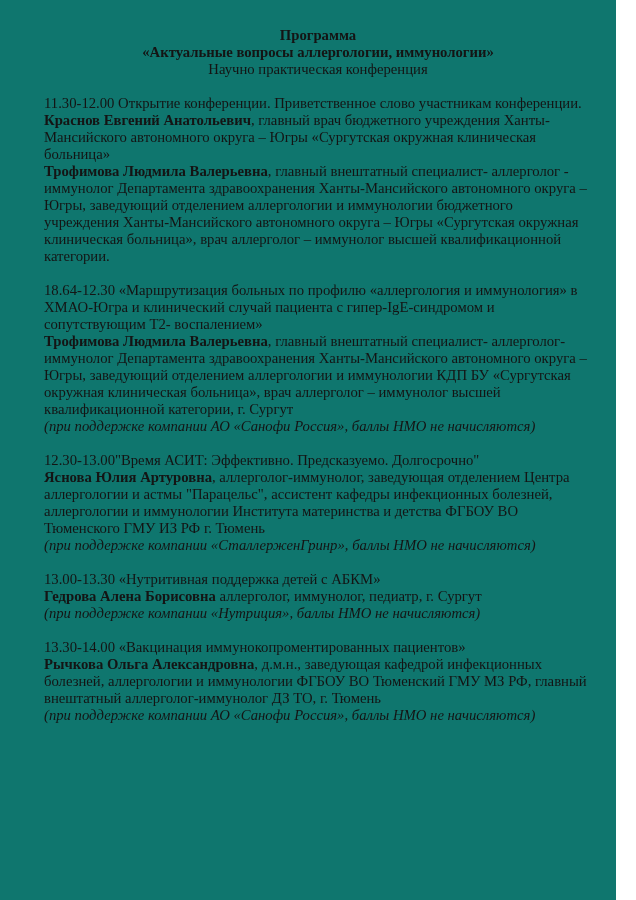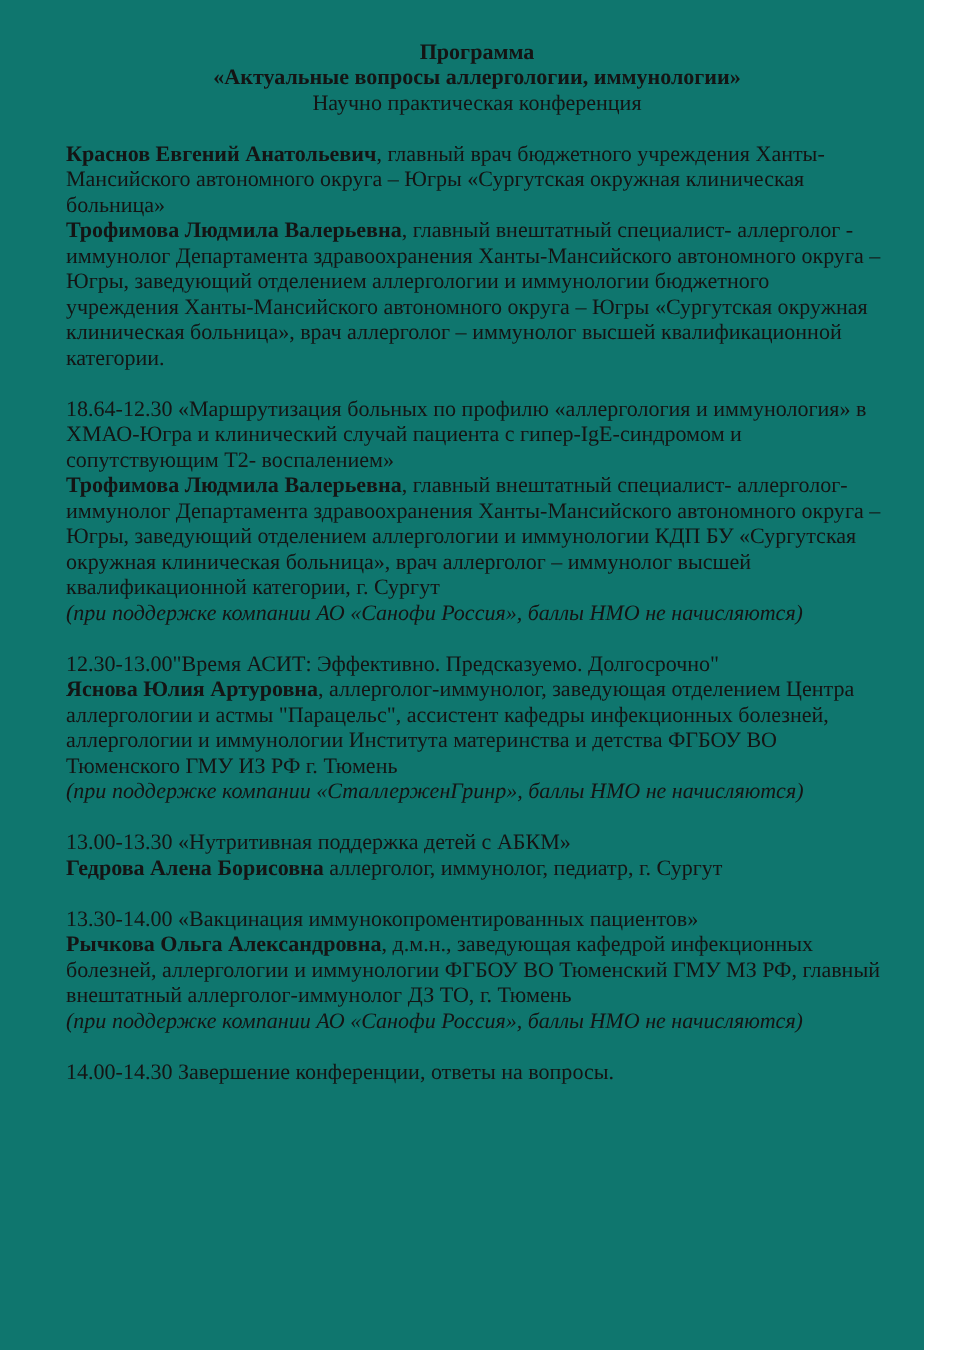--- a/index.html
+++ b/index.html
@@ -37,21 +37,22 @@
   .run-i { font-style: italic; }
 </style>
 </head>
 <body>
 
 <div class="page">
   <div class="doc-body">
       <p class="para center"><span class="run-b">Программа</span></p>
       <p class="para center"><span class="run-b">«Актуальные вопросы аллергологии, иммунологии»</span></p>
       <p class="para center"><span>Научно практическая конференция</span></p>
-      <p class="para gap"><span class="run-b">Краснов Евгений Анатольевич</span><span>, главный врач бюджетного учреждения Ханты-
+      <p class="para gap"><span>11.30-12.00 Открытие конференции. Приветственное слово участникам конференции.
+</span><span class="run-b">Краснов Евгений Анатольевич</span><span>, главный врач бюджетного учреждения Ханты-
 Мансийского автономного округа – Югры «Сургутская окружная клиническая
 больница»
 </span><span class="run-b">Трофимова Людмила Валерьевна</span><span>, главный внештатный специалист- аллерголог -
 иммунолог Департамента здравоохранения Ханты-Мансийского автономного округа –
 Югры, заведующий отделением аллергологии и иммунологии бюджетного
 учреждения Ханты-Мансийского автономного округа – Югры «Сургутская окружная
 клиническая больница», врач аллерголог – иммунолог высшей квалификационной
 категории.</span></p>
       <p class="para gap"><span>18.64-12.30 «Маршрутизация больных по профилю «аллергология и иммунология» в
 ХМАО-Югра и клинический случай пациента с гипер-IgE-синдромом и
@@ -63,21 +64,20 @@
 квалификационной категории, г. Сургут
 </span><span class="run-i">(при поддержке компании АО «Санофи Россия», баллы НМО не начисляются)</span></p>
       <p class="para gap"><span>12.30-13.00"Время АСИТ: Эффективно. Предсказуемо. Долгосрочно"
 </span><span class="run-b">Яснова Юлия Артуровна</span><span>, аллерголог-иммунолог, заведующая отделением Центра
 аллергологии и астмы "Парацельс", ассистент кафедры инфекционных болезней,
 аллергологии и иммунологии Института материнства и детства ФГБОУ ВО
 Тюменского ГМУ ИЗ РФ г. Тюмень
 </span><span class="run-i">(при поддержке компании «СталлерженГринр», баллы НМО не начисляются)</span></p>
       <p class="para gap"><span>13.00-13.30 «Нутритивная поддержка детей с АБКМ»
 </span><span class="run-b">Гедрова Алена Борисовна</span><span> аллерголог, иммунолог, педиатр, г. Сургут
-</span></p>
+</span><span class="run-i">(при поддержке компании «Нутриция», баллы НМО не начисляются)</span></p>
       <p class="para gap"><span>13.30-14.00 «Вакцинация иммунокопроментированных пациентов»
 </span><span class="run-b">Рычкова Ольга Александровна</span><span>, д.м.н., заведующая кафедрой инфекционных
 болезней, аллергологии и иммунологии ФГБОУ ВО Тюменский ГМУ МЗ РФ, главный
 внештатный аллерголог-иммунолог ДЗ ТО, г. Тюмень
 </span><span class="run-i">(при поддержке компании АО «Санофи Россия», баллы НМО не начисляются)</span></p>
-      <p class="para gap"><span>14.00-14.30 Завершение конференции, ответы на вопросы.</span></p>
     </div>
 </div>
 
 </body></html>

